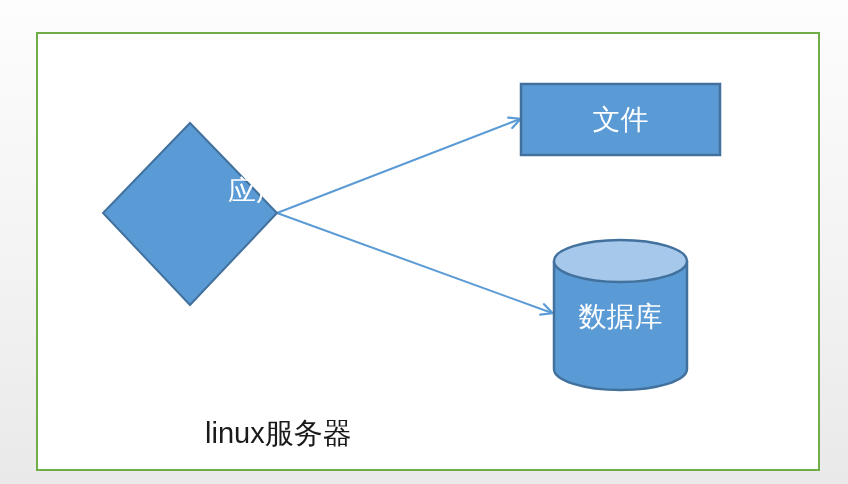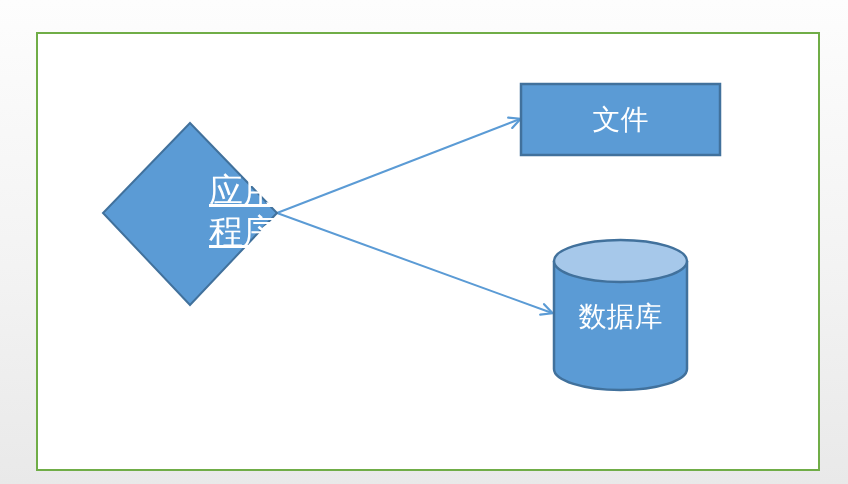--- a/index.html
+++ b/index.html
@@ -35,26 +35,25 @@
     width: 784px;
     height: 439px;
   }
   .shape-label {
     position: absolute;
     color: #ffffff;
     text-align: right;
     pointer-events: none;
   }
   .app-label {
-    left: 103px;
+    left: 110px;
     top: 170px;
     width: 174px;
-    font-size: 34px;
+    font-size: 28px;
     line-height: 41px;
-    text-decoration: underline;
   }
   .file-label {
     left: 521px;
     top: 84px;
     width: 199px;
     height: 71px;
     display: flex;
     align-items: center;
     justify-content: center;
     font-size: 28px;
@@ -103,21 +102,21 @@
     <rect x="485" y="52" width="199" height="71" fill="#5b9bd5" stroke="#41719c" stroke-width="2.5"></rect>
 
     <g>
       <path d="M518,229 L518,337 A66.5,21 0 0,0 651,337 L651,229" fill="#5b9bd5" stroke="#41719c" stroke-width="2.5"></path>
       <ellipse cx="584.5" cy="229" rx="66.5" ry="21" fill="#a6c8ea" stroke="#41719c" stroke-width="2.5"></ellipse>
     </g>
   </svg>
 
   <div class="shape-label app-label">
     <div>应用</div>
-    <div>程序</div>
   </div>
 
   <div class="shape-label file-label">文件</div>
 
   <div class="shape-label db-label">数据库</div>
 
+  <div class="caption">linux服务器</div>
 
 </div>
 
 </body></html>

